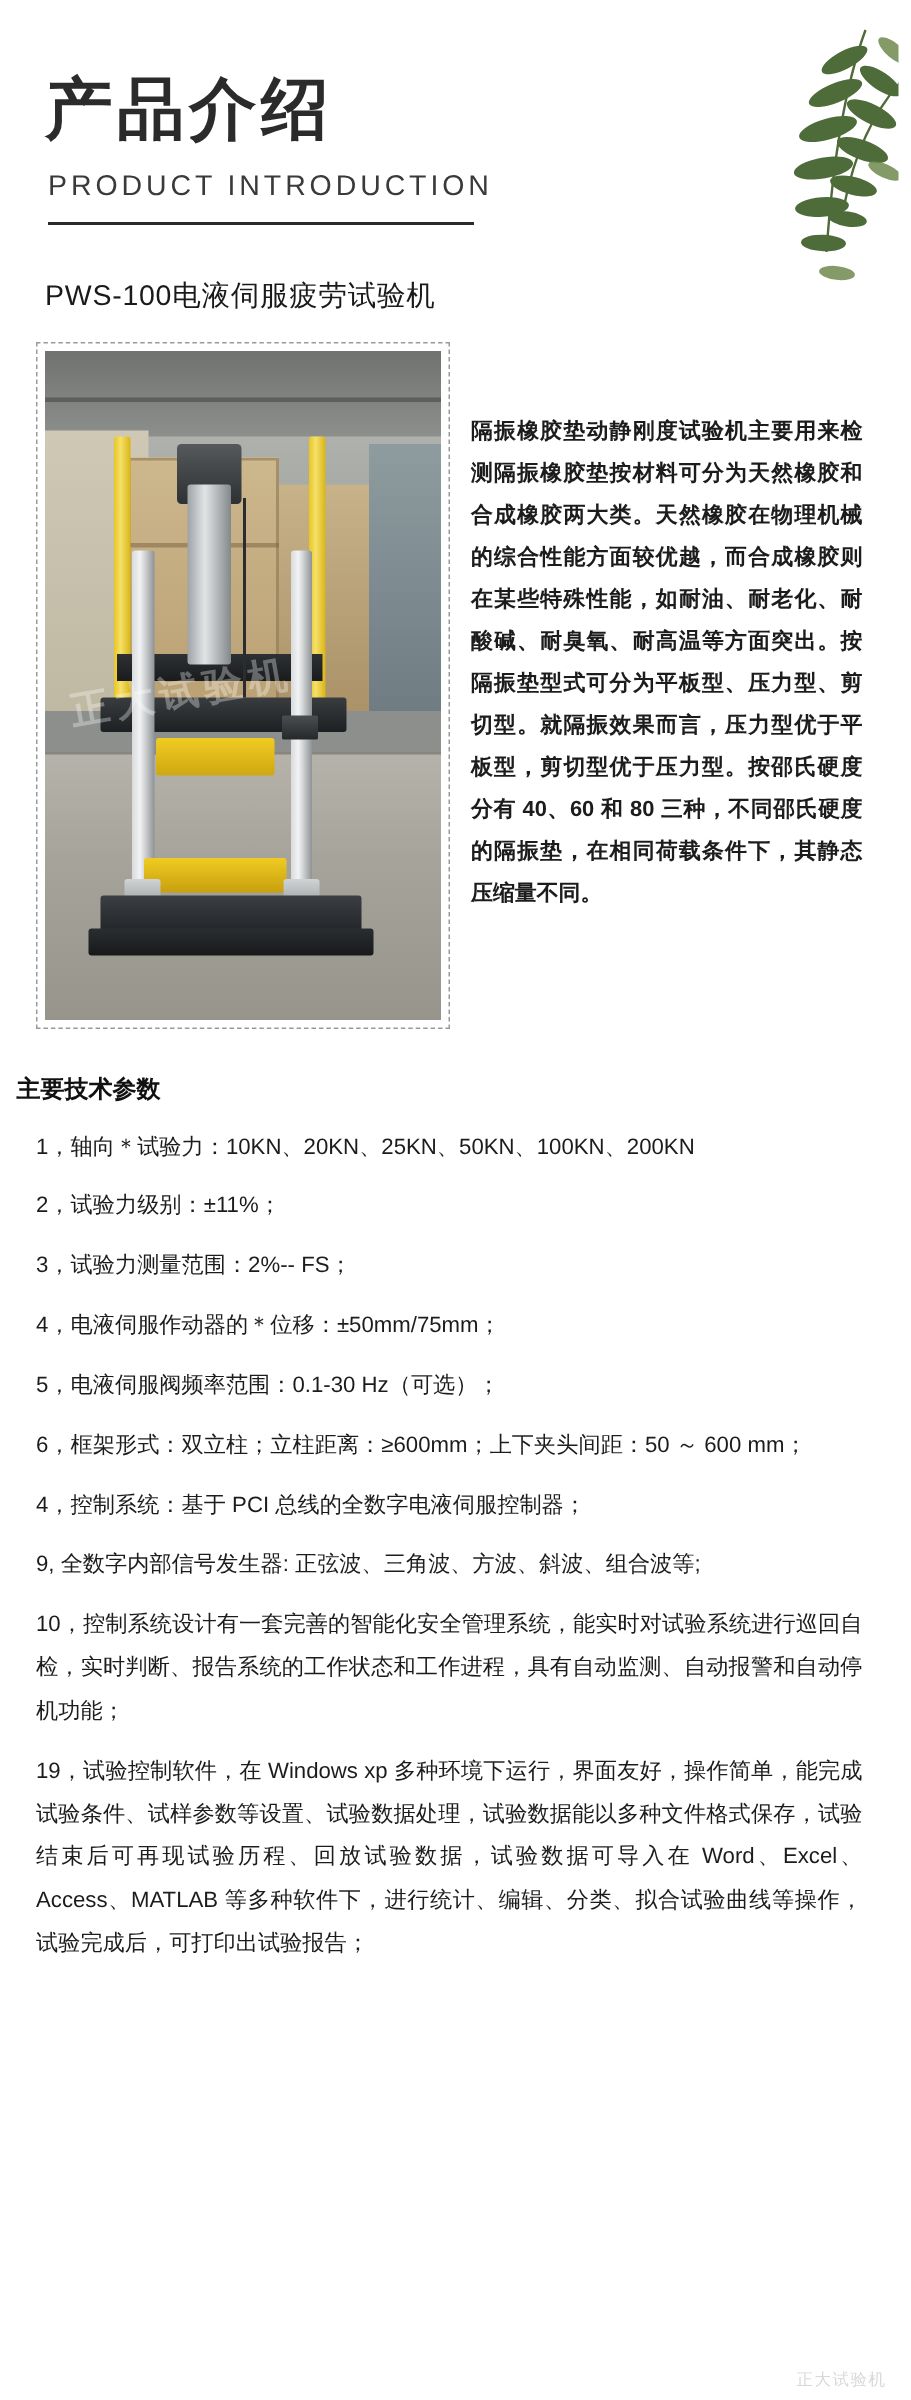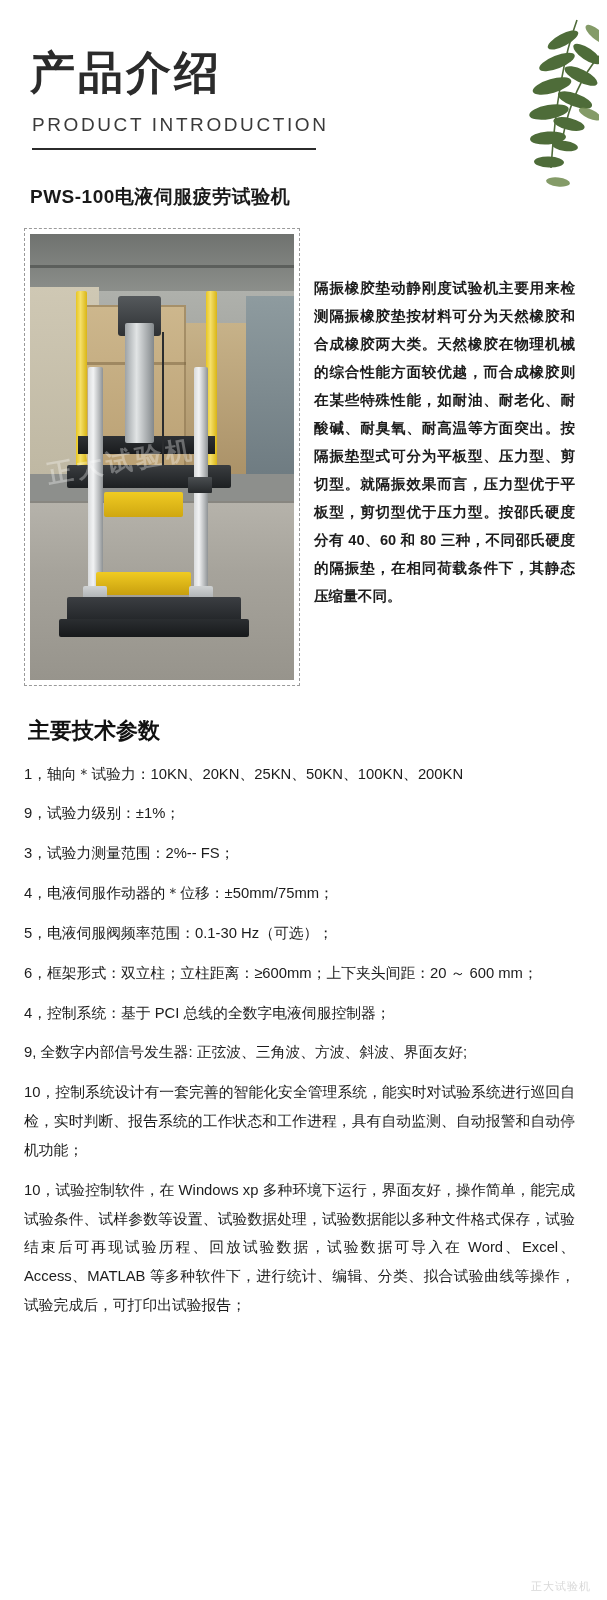--- a/index.html
+++ b/index.html
@@ -63,21 +63,21 @@
     height: 2px;
     background: #2b2b2b;
   }
 
   
   .product-title {
     position: relative;
     z-index: 2;
     margin: 34px 0 0 30px;
     font-size: 19px;
-    font-weight: bold;
+    font-weight: normal;
     color: #1a1a1a;
     letter-spacing: .5px;
   }
 
   
   .intro {
     position: relative;
     z-index: 2;
     margin: 18px 24px 0 24px;
     display: flex;
@@ -228,22 +228,22 @@
     letter-spacing: 4px; font-weight: bold;
     transform: rotate(-10deg);
     white-space: nowrap;
     font-family: "DejaVu Sans", sans-serif;
   }
 
   
   .specs-title {
     position: relative;
     z-index: 2;
-    margin: 30px 0 0 28px;
-    font-size: 22px;
+    margin: 30px 0 0 11px;
+    font-size: 16px;
     font-weight: bold;
     color: #111;
   }
   .specs {
     position: relative;
     z-index: 2;
     margin: 14px 24px 12px 24px;
   }
   .spec-item {
     font-size: 14.8px;
@@ -334,26 +334,26 @@
 
         <div class="ph-watermark">正大试验机</div>
       </div>
     </div>
     <div class="intro-text">隔振橡胶垫动静刚度试验机主要用来检测隔振橡胶垫按材料可分为天然橡胶和合成橡胶两大类。天然橡胶在物理机械的综合性能方面较优越，而合成橡胶则在某些特殊性能，如耐油、耐老化、耐酸碱、耐臭氧、耐高温等方面突出。按隔振垫型式可分为平板型、压力型、剪切型。就隔振效果而言，压力型优于平板型，剪切型优于压力型。按邵氏硬度分有 40、60 和 80 三种，不同邵氏硬度的隔振垫，在相同荷载条件下，其静态压缩量不同。</div>
   </div>
 
   <div class="specs-title">主要技术参数</div>
   <div class="specs">
     <div class="spec-item">1，轴向＊试验力：10KN、20KN、25KN、50KN、100KN、200KN</div>
-    <div class="spec-item">9，试验力级别：±1%；</div>
+    <div class="spec-item">2，试验力级别：±11%；</div>
     <div class="spec-item">3，试验力测量范围：2%-- FS；</div>
     <div class="spec-item">4，电液伺服作动器的＊位移：±50mm/75mm；</div>
     <div class="spec-item">5，电液伺服阀频率范围：0.1-30 Hz（可选）；</div>
-    <div class="spec-item">6，框架形式：双立柱；立柱距离：≥600mm；上下夹头间距：20 ～ 600 mm；</div>
+    <div class="spec-item">6，框架形式：双立柱；立柱距离：≥600mm；上下夹头间距：50 ～ 600 mm；</div>
     <div class="spec-item">4，控制系统：基于 PCI 总线的全数字电液伺服控制器；</div>
-    <div class="spec-item">9, 全数字内部信号发生器: 正弦波、三角波、方波、斜波、界面友好;</div>
+    <div class="spec-item">9, 全数字内部信号发生器: 正弦波、三角波、方波、斜波、组合波等;</div>
     <div class="spec-item">10，控制系统设计有一套完善的智能化安全管理系统，能实时对试验系统进行巡回自检，实时判断、报告系统的工作状态和工作进程，具有自动监测、自动报警和自动停机功能；</div>
-    <div class="spec-item">10，试验控制软件，在 Windows xp 多种环境下运行，界面友好，操作简单，能完成试验条件、试样参数等设置、试验数据处理，试验数据能以多种文件格式保存，试验结束后可再现试验历程、回放试验数据，试验数据可导入在 Word、Excel、Access、MATLAB 等多种软件下，进行统计、编辑、分类、拟合试验曲线等操作，试验完成后，可打印出试验报告；</div>
+    <div class="spec-item">19，试验控制软件，在 Windows xp 多种环境下运行，界面友好，操作简单，能完成试验条件、试样参数等设置、试验数据处理，试验数据能以多种文件格式保存，试验结束后可再现试验历程、回放试验数据，试验数据可导入在 Word、Excel、Access、MATLAB 等多种软件下，进行统计、编辑、分类、拟合试验曲线等操作，试验完成后，可打印出试验报告；</div>
   </div>
 
   <div class="corner-mark">正大试验机</div>
 
 </div>
 
 </body></html>

